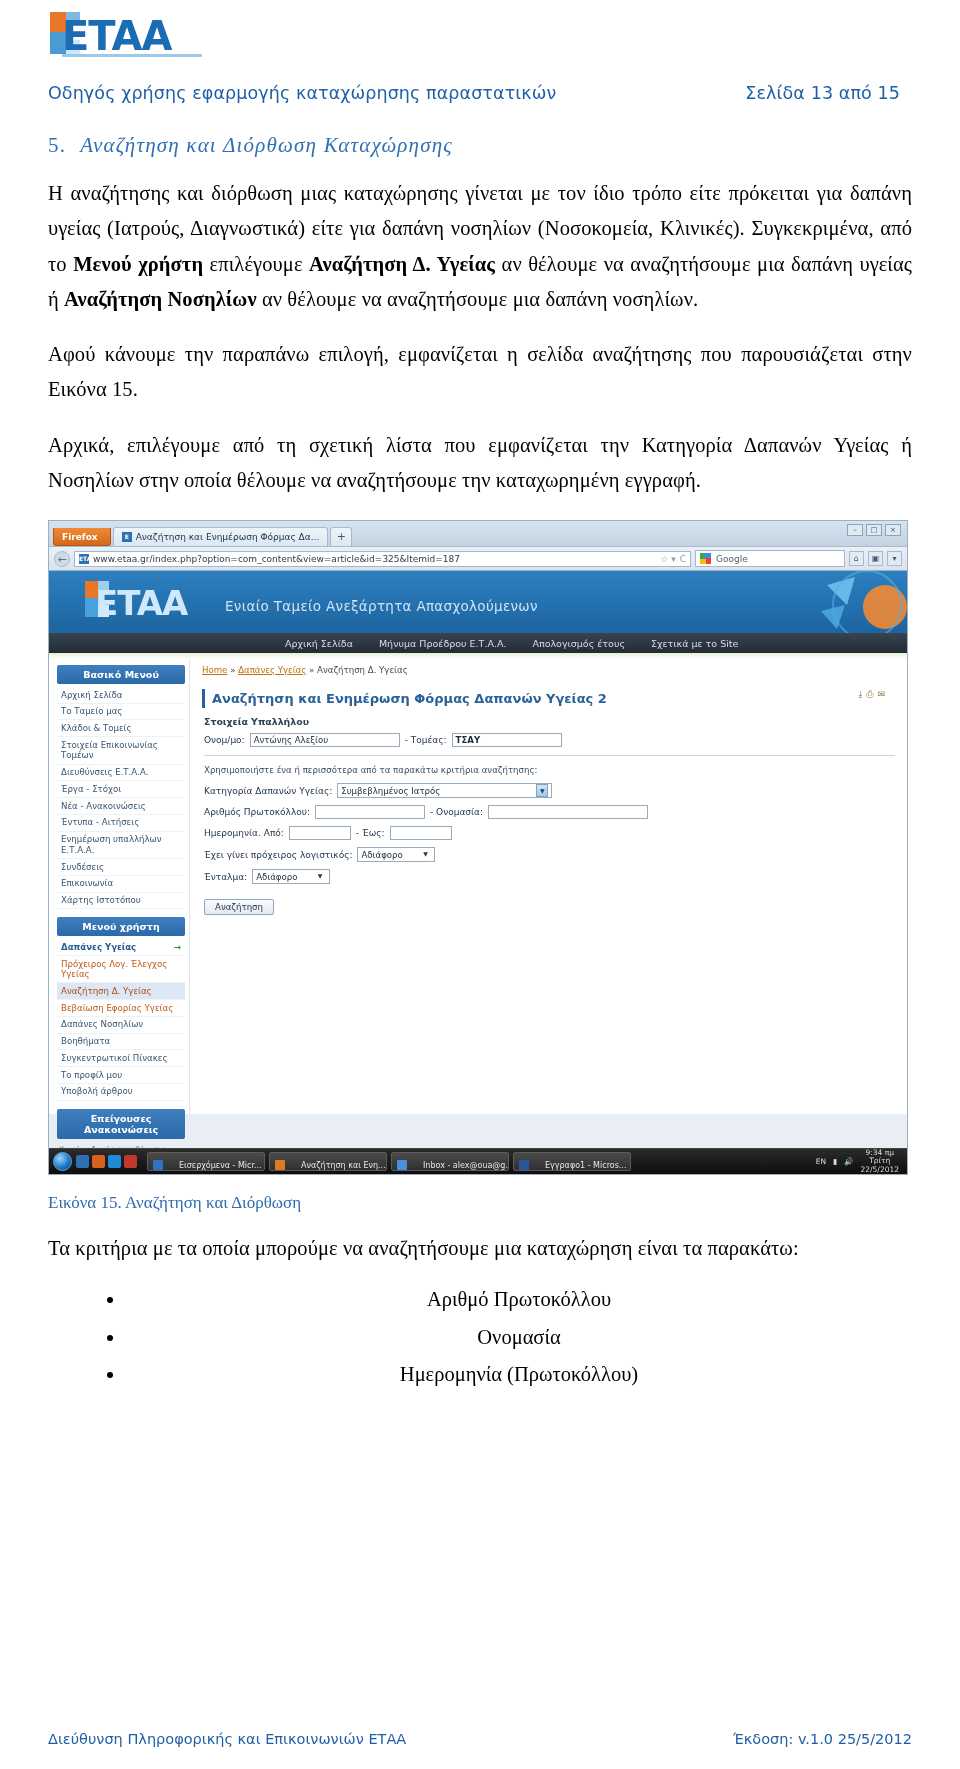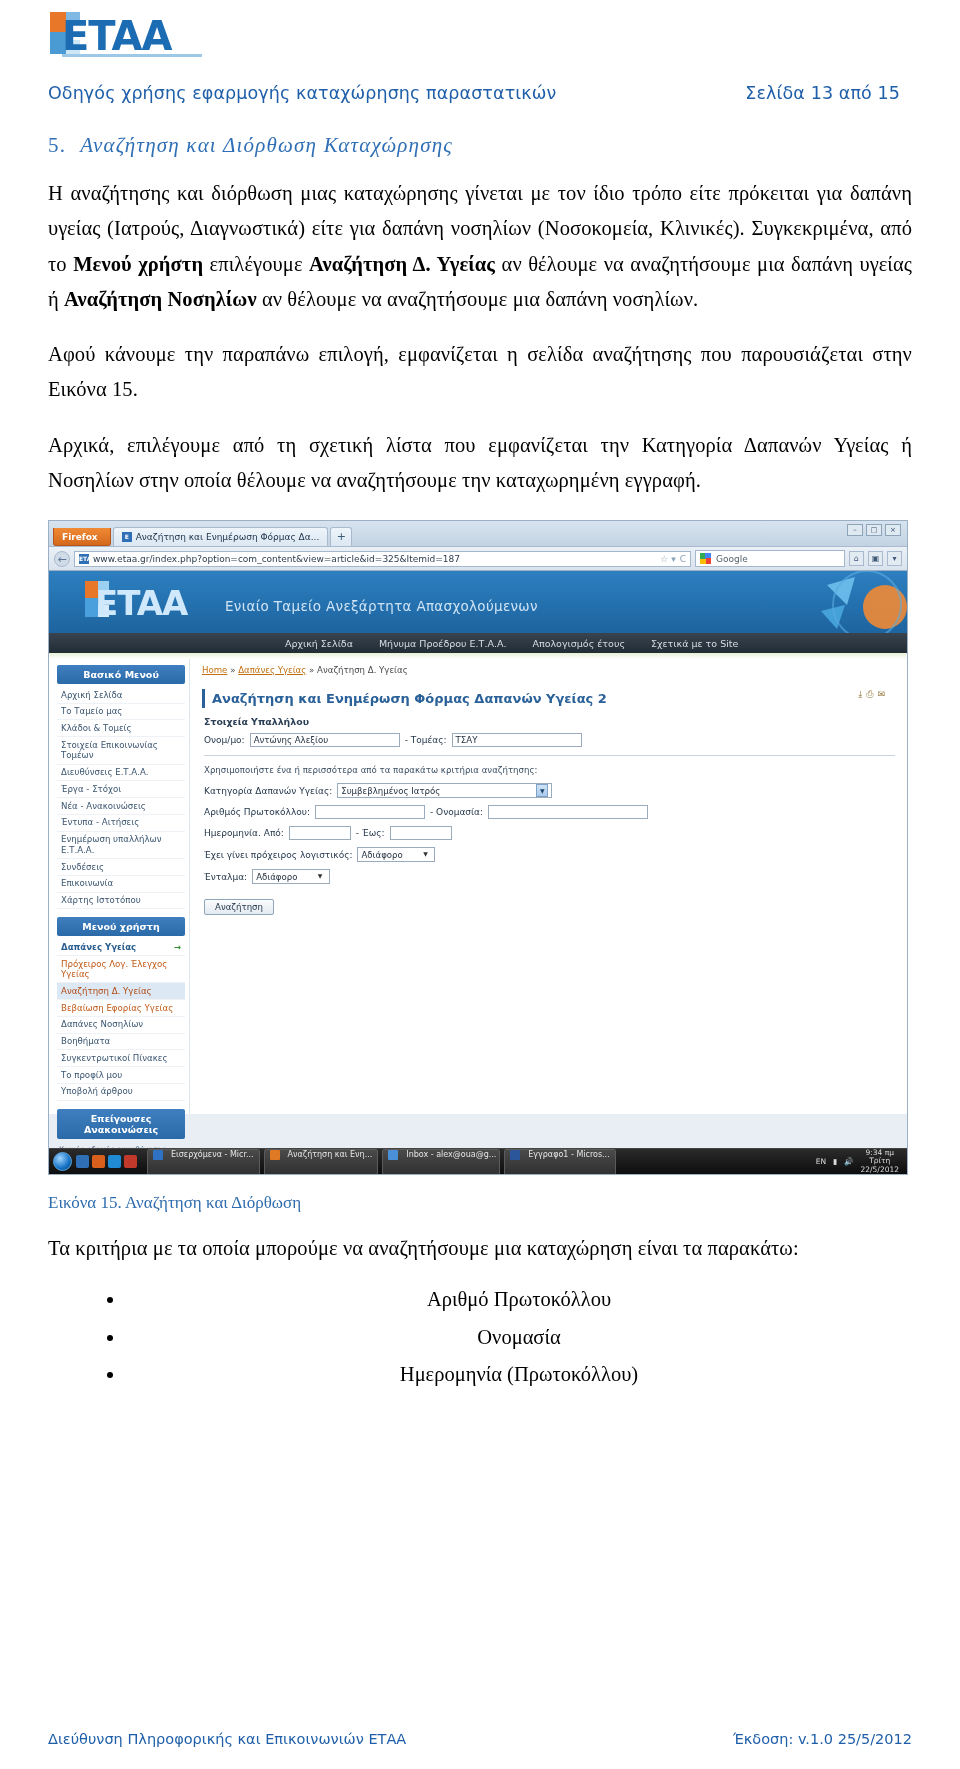--- a/index.html
+++ b/index.html
@@ -207,24 +207,24 @@
     border-top:1px solid #444;
   }
   .start-orb {
     width:19px;height:19px;border-radius:50%;
     background:radial-gradient(circle at 35% 32%, #9fd4ff, #1572c6 60%, #0b3d72);
     border:1px solid #5aa7e0;
   }
   .qlaunch { display:flex; gap:3px; margin-right:6px; }
   .qlaunch i { width:13px;height:13px;display:block;border-radius:2px; }
   .tb-item {
-    height:26px; min-width:110px; max-width:118px;
+    height:19px; min-width:110px; max-width:118px;
     background:linear-gradient(#4a4a4a,#303030);
     border:1px solid #5b5b5b; border-radius:2px;
-    font-size:8px; color:#e6e6e6; display:flex; align-items:flex-start; gap:8px;
+    font-size:8px; color:#e6e6e6; display:flex; align-items:flex-end; gap:16px;
     padding:0 5px; overflow:hidden; white-space:nowrap;
   }
   .tb-item i { width:10px;height:10px;display:block;border-radius:1px;flex:none; }
   .tray {
     margin-left:auto; display:flex; align-items:center; gap:7px;
     color:#dcdcdc; font-size:7.5px; padding-right:4px;
   }
   .clock { text-align:center; line-height:1.15; font-size:7.5px; }
 
   
@@ -395,21 +395,21 @@
             <span>✉</span>
           </div>
         </div>
 
         <div class="sub-title">Στοιχεία Υπαλλήλου</div>
 
         <div class="frow">
           <span>Ονομ/μο:</span>
           <span class="finput" style="width:150px;">Αντώνης Αλεξίου</span>
           <span>- Τομέας:</span>
-          <span class="finput" style="width:130px;">ΤΣΑΥ</span>
+          <span class="finput" style="width:110px;font-weight:bold;">ΤΣΑΥ</span>
         </div>
 
         <div class="hr-line"></div>
 
         <div class="hint">Χρησιμοποιήστε ένα ή περισσότερα από τα παρακάτω κριτήρια αναζήτησης:</div>
 
         <div class="frow">
           <span>Κατηγορία Δαπανών Υγείας:</span>
           <span class="fselect" style="width:215px;">
             <span>Συμβεβλημένος Ιατρός</span>

